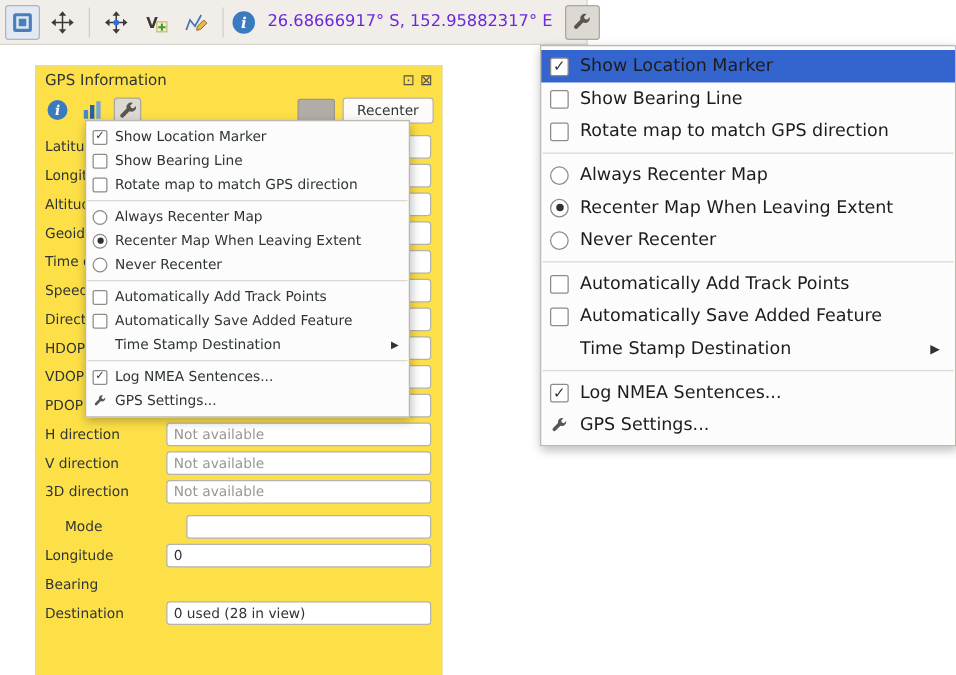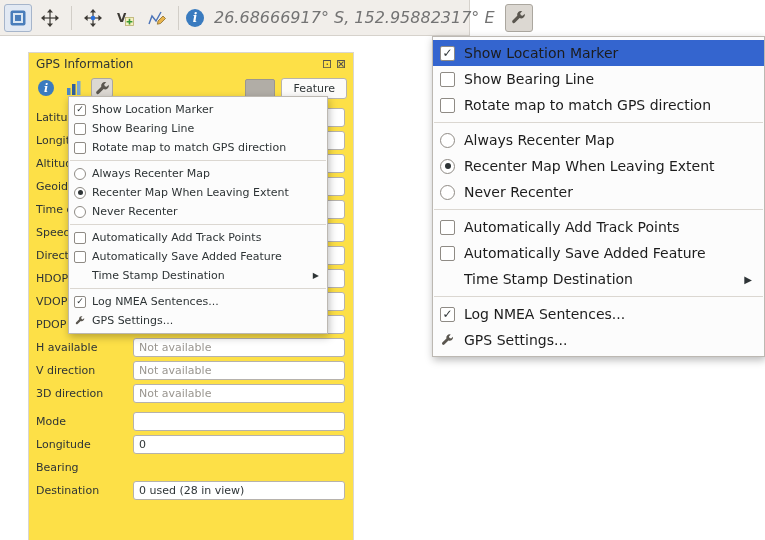--- a/index.html
+++ b/index.html
@@ -19,21 +19,21 @@
     display:flex; align-items:center; gap:4px; padding:0 4px;
   }
   .tbtn {
     width:28px; height:28px; flex:0 0 auto;
     display:flex; align-items:center; justify-content:center;
     border:1px solid transparent; border-radius:3px;
   }
   .tbtn.active { background:#e2e9f3; border-color:#a6b5cb; }
   .tbtn.pressed { background:#dcd8d2; border-color:#aba79f; }
   .tsep { width:1px; height:24px; background:#d2cec8; margin:0 3px; flex:0 0 auto; }
-  .coords { font-size:16px; color:#737373; white-space:nowrap; padding:0 6px;font-style:italic; }
+  .coords { font-size:13px; color:#6d28d9; white-space:nowrap; padding:0 6px; }
   .push-right { margin-left:auto; }
   .info-circle {
     display:inline-flex; width:18px; height:18px; border-radius:50%;
     background:#3a7bbf; color:#fff; align-items:center; justify-content:center;
     font-family:"DejaVu Serif", serif; font-style:italic; font-weight:bold; font-size:12px;
     flex:0 0 auto;
   }
   .info-circle.sm { width:16px; height:16px; font-size:11px; }
   .wrench-svg { display:block; }
 
@@ -60,21 +60,21 @@
     width:30px; height:19px; background:#b1ada6; border:1px solid #9b978f; border-radius:2px;
     flex:0 0 auto;
   }
   .connect {
     height:21px; padding:0 11px; font-size:11px; color:#2e3436;
     background:#fcfbfa; border:1px solid #b7b3ad; border-radius:3px;
     font-family:inherit;
   }
   #rows { padding:7px 8px 0 7px; }
   .frow { display:flex; align-items:center; height:19px; margin-bottom:4px; }
-  .frow.gap { margin-top:9px; }
+  .frow.gap { margin-top:9px;margin-left:16px; }
   .flabel {
     width:97px; flex:0 0 auto; font-size:11px; color:#2e3436;
     white-space:nowrap; overflow:hidden;
   }
   .fvalue {
     flex:1; min-width:0; height:19px; font-size:11px; padding:0 5px;
     color:#2e3436; background:#ffffff;
     border:1px solid #b6b2ac; border-radius:3px;
     font-family:inherit;
   }
@@ -191,21 +191,21 @@
           <rect x="11" y="1" width="3.5" height="14" fill="#79a7d4"></rect>
         </svg>
       </span>
       <span class="pico pressed wrench-slot">
           <svg class="wrench-svg" viewBox="0 0 18 18" width="15" height="15">
             <path fill="#5a564f" d="M13.5 1.5 L11 4 l.8 2.2 2.2 .8 2.5-2.5 a4.5 4.5 0 0 1-6.2 5.2 L4.6 15.4 a2 2 0 0 1-2.8-2.8 L7.5 6.9 A4.5 4.5 0 0 1 13.5 1.5 Z"></path>
           </svg>
         </span>
       <span class="flexspace"></span>
       <span class="greybox"></span>
-      <button class="connect">Feature</button>
+      <button class="connect">Recenter</button>
     </div>
     <div id="rows">
         <div class="frow">
           <span class="flabel">Latitude</span>
           <input class="fvalue" readonly="" style="">
         </div>
         <div class="frow">
           <span class="flabel">Longitude</span>
           <input class="fvalue" readonly="" style="">
         </div>
@@ -235,21 +235,21 @@
         </div>
         <div class="frow">
           <span class="flabel">VDOP</span>
           <input class="fvalue" readonly="" style="">
         </div>
         <div class="frow">
           <span class="flabel">PDOP</span>
           <input class="fvalue" readonly="" style="">
         </div>
         <div class="frow dim">
-          <span class="flabel">H available</span>
+          <span class="flabel">H direction</span>
           <input class="fvalue" readonly="" value="Not available" style="">
         </div>
         <div class="frow dim">
           <span class="flabel">V direction</span>
           <input class="fvalue" readonly="" value="Not available" style="">
         </div>
         <div class="frow dim">
           <span class="flabel">3D direction</span>
           <input class="fvalue" readonly="" value="Not available" style="">
         </div>

